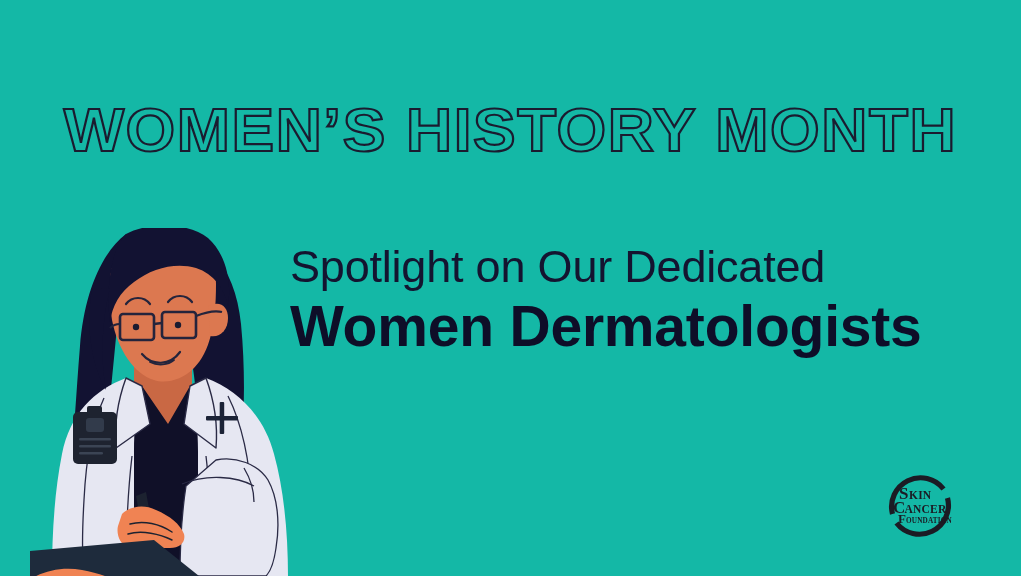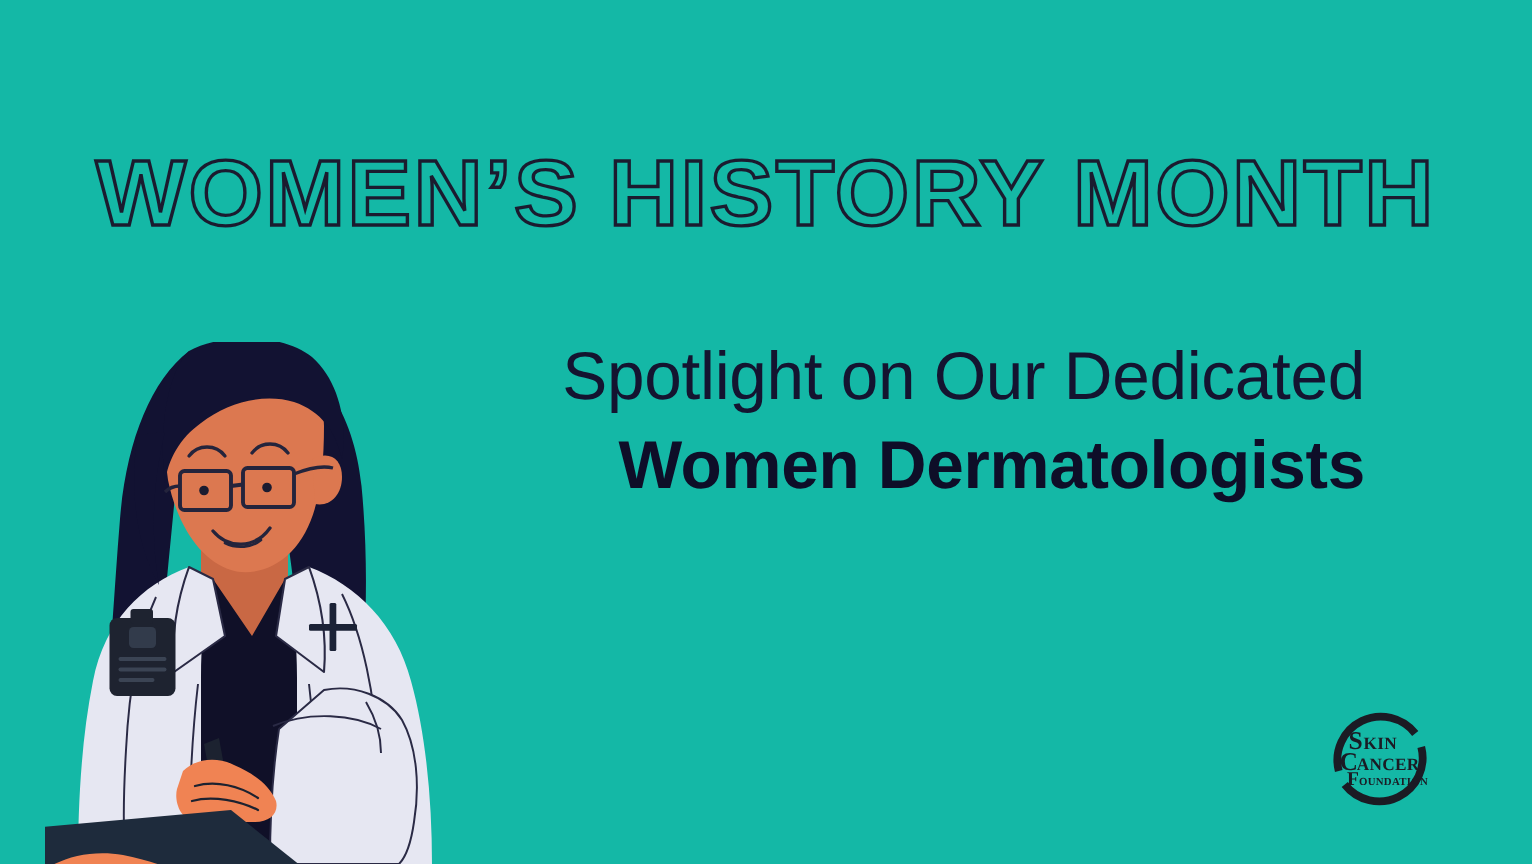--- a/index.html
+++ b/index.html
@@ -33,35 +33,35 @@
     -webkit-text-stroke:2.2px #1B1B2F;
     text-stroke:2.2px #1B1B2F;
     white-space:nowrap;
     transform:scaleX(1.03);
     transform-origin:center;
   }
 
   
   #subtitle {
     position:absolute;
-    left:290px; top:222px;
+    left:290px; top:238px;
     width:620px;
-    text-align:right;
+    text-align:left;
     color:#141430;
   }
   #sub-line1 {
     font-size:45px;
     font-weight:400;
     line-height:58px;
     letter-spacing:-0.2px;
     color:#141430;
     white-space:nowrap;
   }
   #sub-line2 {
-    font-size:45px;
+    font-size:57px;
     font-weight:700;
     line-height:60px;
     letter-spacing:-0.2px;
     color:#0E0E28;
     white-space:nowrap;
   }
 
   
   #illustration {
     position:absolute;

